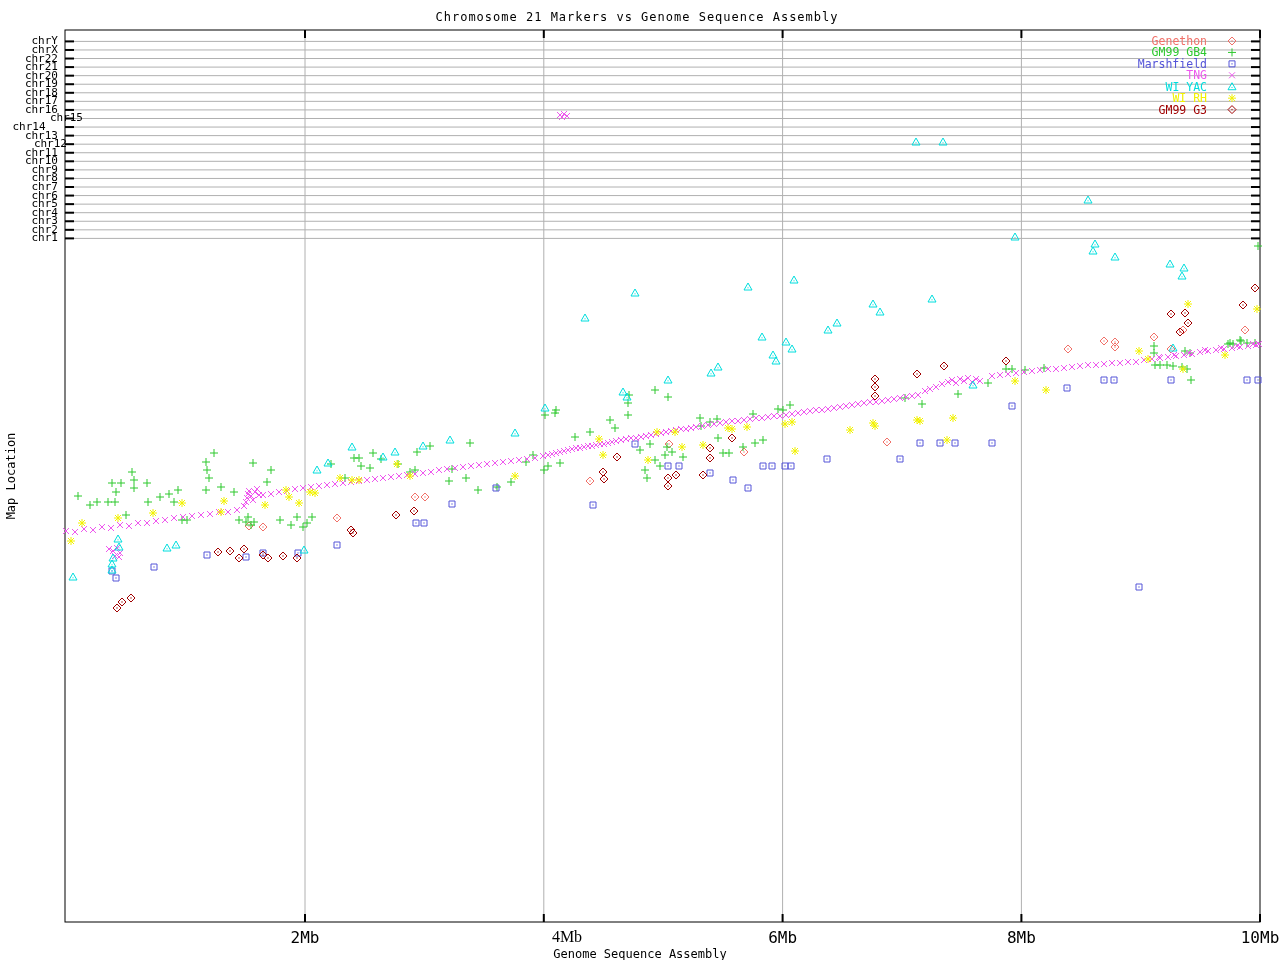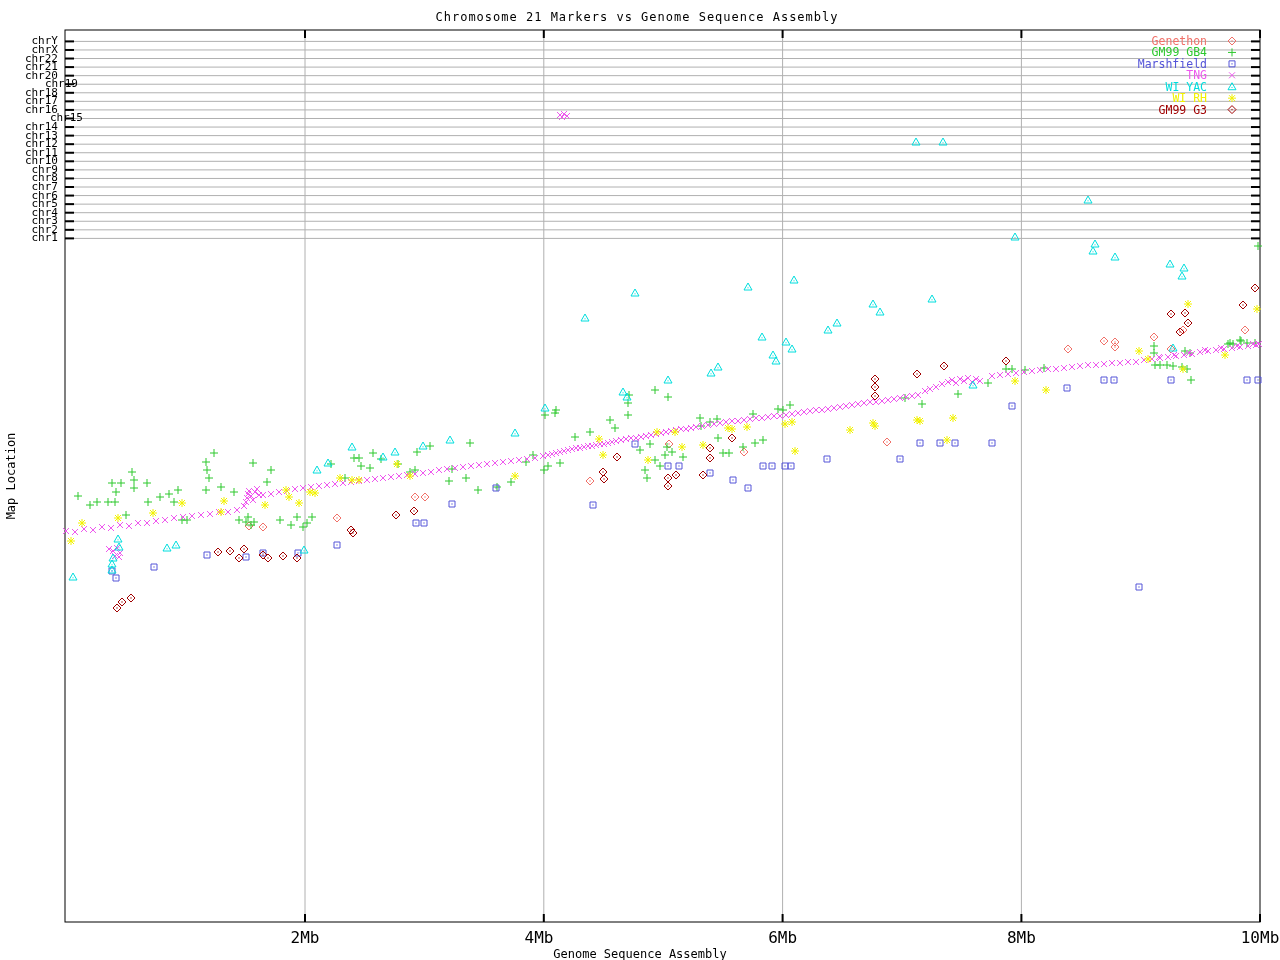--- a/index.html
+++ b/index.html
@@ -634,43 +634,43 @@
       <path d="M1232 82.72L1236 89.72H1228ZM1232 87.02V88.02" fill="none" stroke="#00dede" stroke-width="1"></path>
       <path d="M1232 94.15V102.15M1228 98.15H1236M1229 95.15L1235 101.15M1229 101.15L1235 95.15" fill="none" stroke="#f2f200" stroke-width="1"></path>
       <path d="M1232 105.58L1236 109.58L1232 113.58L1228 109.58ZM1232 108.88V110.28" fill="none" stroke="#a00000" stroke-width="1"></path>
     </svg>
   <div id="y-tick-labels">
       <div class="ylab" style="top: 36.4px;">chrY</div>
       <div class="ylab" style="top: 44.965px;">chrX</div>
       <div class="ylab" style="top: 53.53px;">chr22</div>
       <div class="ylab" style="top: 62.095px;">chr21</div>
       <div class="ylab" style="top: 70.66px;">chr20</div>
-      <div class="ylab" style="top: 79.225px; padding-left: 20px;">chr19</div>
+      <div class="ylab" style="top: 79.225px;">chr19</div>
       <div class="ylab" style="top: 87.79px;">chr18</div>
       <div class="ylab" style="top: 96.355px;">chr17</div>
       <div class="ylab" style="top: 104.92px;">chr16</div>
       <div class="ylab" style="top: 113.485px; padding-left: 25px;">chr15</div>
-      <div class="ylab" style="top: 122.05px;">chr14</div>
+      <div class="ylab" style="top: 122.05px; text-align: center;">chr14</div>
       <div class="ylab" style="top: 130.615px;">chr13</div>
-      <div class="ylab" style="top: 139.18px;">chr12</div>
+      <div class="ylab" style="top: 139.18px; padding-left: 9px;">chr12</div>
       <div class="ylab" style="top: 147.745px;">chr11</div>
       <div class="ylab" style="top: 156.31px;">chr10</div>
       <div class="ylab" style="top: 164.875px;">chr9</div>
       <div class="ylab" style="top: 173.44px;">chr8</div>
       <div class="ylab" style="top: 182.005px;">chr7</div>
       <div class="ylab" style="top: 190.57px;">chr6</div>
       <div class="ylab" style="top: 199.135px;">chr5</div>
       <div class="ylab" style="top: 207.7px;">chr4</div>
       <div class="ylab" style="top: 216.265px;">chr3</div>
       <div class="ylab" style="top: 224.83px;">chr2</div>
       <div class="ylab" style="top: 233.395px;">chr1</div>
     </div>
   <div id="x-tick-labels">
       <div class="xlab" style="left: 305px;">2Mb</div>
-      <div class="xlab" style="left: 539px;">4Mb</div>
+      <div class="xlab" style="left: 567px; font-family: Liberation Serif, serif;">4Mb</div>
       <div class="xlab" style="left: 782.6px;">6Mb</div>
       <div class="xlab" style="left: 1021.4px;">8Mb</div>
       <div class="xlab" style="left: 1260px;">10Mb</div>
     </div>
   <div id="legend">
       <div class="legend-label" style="top: 36px; color: rgb(240, 112, 104);">Genethon</div>
       <div class="legend-label" style="top: 47.43px; color: rgb(45, 200, 45);">GM99 GB4</div>
       <div class="legend-label" style="top: 58.86px; color: rgb(84, 84, 216);">Marshfield</div>
       <div class="legend-label" style="top: 70.29px; color: rgb(238, 88, 238);">TNG</div>
       <div class="legend-label" style="top: 81.72px; color: rgb(0, 222, 222);">WI YAC</div>

